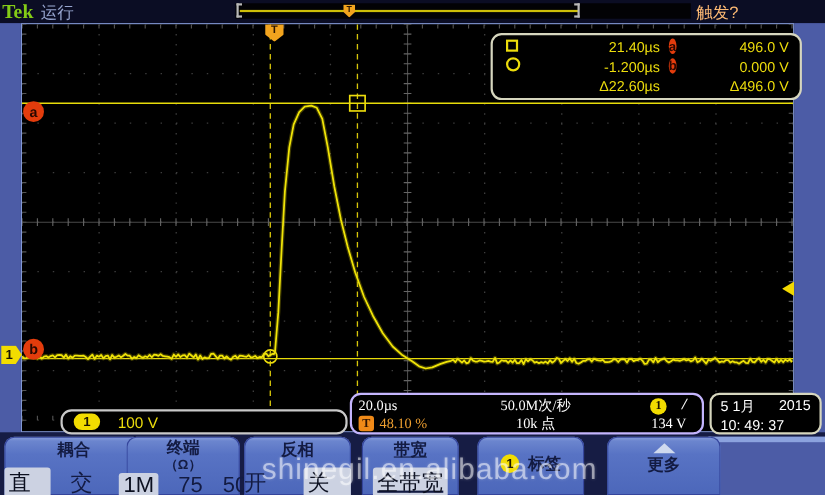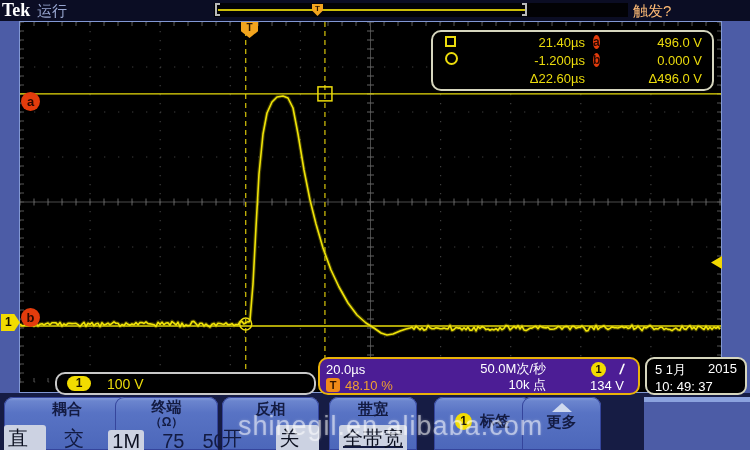--- a/index.html
+++ b/index.html
@@ -7,21 +7,21 @@
   body {
     position:relative;
     background:#4c5ca6;
     font-family:"Liberation Sans","DejaVu Sans",sans-serif;
     -webkit-font-smoothing:antialiased;
   }
   .abs { position:absolute; }
 
   
   .topbar { left:0; top:0; width:750px; height:21px; background:#0b0d24; }
-  .tek-logo { left:2px; top:0; color:#ffffff; font-size:18px; font-weight:bold; letter-spacing:0; font-family:"Liberation Serif","DejaVu Serif",serif; }
+  .tek-logo { left:2px; top:0; color:#84cc16; font-size:18px; font-weight:bold; letter-spacing:0; font-family:"Liberation Serif","DejaVu Serif",serif; }
   .run-status { left:37px; top:2px; color:#97a5cf; font-size:15px; }
   .pos-bar { left:214px; top:3px; width:414px; height:14px; background:#020205; }
   .pos-line { left:4px; top:6px; width:308px; height:2px; background:#cdbe08; }
   .bracket { top:0; width:5px; height:13px; }
   .bracket.l { left:1px; border-left:2px solid #b9b9b9; border-top:2px solid #b9b9b9; border-bottom:2px solid #b9b9b9; }
   .bracket.r { left:308px; border-right:2px solid #b9b9b9; border-top:2px solid #b9b9b9; border-bottom:2px solid #b9b9b9; }
   .mini-t-flag { left:98px; top:1px; width:11px; height:12px; background:#f2a41e;
     clip-path:polygon(0 0,100% 0,100% 55%,50% 100%,0 55%);
     color:#2a1600; font-size:8px; font-weight:bold; text-align:center; line-height:9px; }
   .trigger-status { left:633px; top:2px; color:#fdba74; font-size:15px; }
@@ -38,43 +38,43 @@
   .ch1-tag { left:1px; top:314px; width:19px; height:17px; background:#f2dc00;
     clip-path:polygon(0 0,70% 0,100% 50%,70% 100%,0 100%);
     color:#1a1400; font-size:12px; font-weight:bold; text-align:left; line-height:17px; padding-left:4px; z-index:4; }
   .trig-flag { left:241px; top:22px; width:17px; height:16px; background:#f2a41e;
     clip-path:polygon(0 0,100% 0,100% 58%,50% 100%,0 58%);
     color:#2a1600; font-size:10px; font-weight:bold; text-align:center; line-height:11px; z-index:4; }
   .trig-arrow { left:711px; top:256px; width:11px; height:13px; background:#f2d800;
     clip-path:polygon(100% 0,100% 100%,0 50%); z-index:4; }
 
   
-  .cursor-box { left:431px; top:30px; width:283px; height:61px; background:#000;
+  .cursor-box { left:446px; top:30px; width:283px; height:61px; background:#000;
     border:2px solid #d6d6be; border-radius:10px; z-index:5;
     display:grid; grid-template-columns:30px 110px 36px 1fr; grid-auto-rows:18px;
     align-items:center; padding:1px 10px 0 12px; color:#ecdc0c; font-size:13px; }
   .cur-num { text-align:right; }
   .sym-square { width:11px; height:11px; border:2px solid #ecdc0c; display:inline-block; }
   .sym-circle { width:13px; height:13px; border:2px solid #ecdc0c; border-radius:50%; display:inline-block; }
   .cur-badge { width:17px; height:17px; border-radius:50%; background:#e33c0c; color:#2a0800;
     font-size:12px; font-weight:bold; text-align:center; line-height:17px; margin-left:8px; }
 
   
   .ch-box { left:55px; top:372px; width:261px; height:23px; background:#000;
     border:2px solid #c9c9c9; border-radius:10px; z-index:5;
     display:flex; align-items:center; gap:16px; padding-left:10px; }
   .ch-badge { width:24px; height:15px; border-radius:8px; background:#f2dc00; color:#1a1400;
     font-size:12px; font-weight:bold; text-align:center; line-height:15px; }
   .ch-scale { color:#ecdc0c; font-size:14px; }
 
-  .acq-box { left:318px; top:357px; width:322px; height:38px; background:#4c1d95;
-    border:2px solid #eab308; border-radius:10px; z-index:5;
-    display:flex; color:#fff; font-size:13px; }
+  .acq-box { left:318px; top:357px; width:322px; height:38px; background:#000000;
+    border:2px solid #c4b5fd; border-radius:10px; z-index:5;
+    display:flex; color:#fff; font-size:13px;font-family:Liberation Serif, serif; }
   .acq-col1 { padding:2px 0 0 6px; width:108px; }
-  .acq-col2 { flex:1; display:flex; flex-direction:column; align-items:flex-end; padding-top:2px; }
+  .acq-col2 { flex:1; display:flex; flex-direction:column; align-items:center; padding-top:2px; }
   .acq-col3 { width:92px; padding:2px 8px 0 0; text-align:right; }
   .acq-row { height:16px; display:flex; align-items:center; gap:5px; }
   .t-icon { width:14px; height:14px; background:#f08a18; border-radius:3px; color:#301400;
     font-size:11px; font-weight:bold; text-align:center; line-height:14px; display:inline-block; }
   .trig-pct { color:#f0a030; }
   .src-badge { width:15px; height:15px; border-radius:50%; background:#f2dc00; color:#1a1400;
     font-size:11px; font-weight:bold; text-align:center; line-height:15px; display:inline-block; }
   .slope { color:#fff; font-size:14px; font-weight:bold; transform:skewX(-12deg); display:inline-block; }
   .acq-col3 .acq-row { justify-content:flex-end; gap:14px; padding-right:6px; }
 
@@ -238,18 +238,18 @@
   </div>
 </div>
 
 <div class="abs menu-btn" style="left:434px;width:97px;">
   <div class="label-row">
     <span class="label-badge">1</span>
     <span class="btn-title" style="margin:0;">标签</span>
   </div>
 </div>
 
-<div class="abs menu-btn" style="left:522px;width:79px;">
+<div class="abs menu-btn" style="left:552px;width:103px;">
   <div class="more-arrow"></div>
   <div class="btn-title" style="margin-top:0;">更多</div>
 </div>
 
 <div class="abs watermark">shinegil.en.alibaba.com</div>
 
 </body></html>

